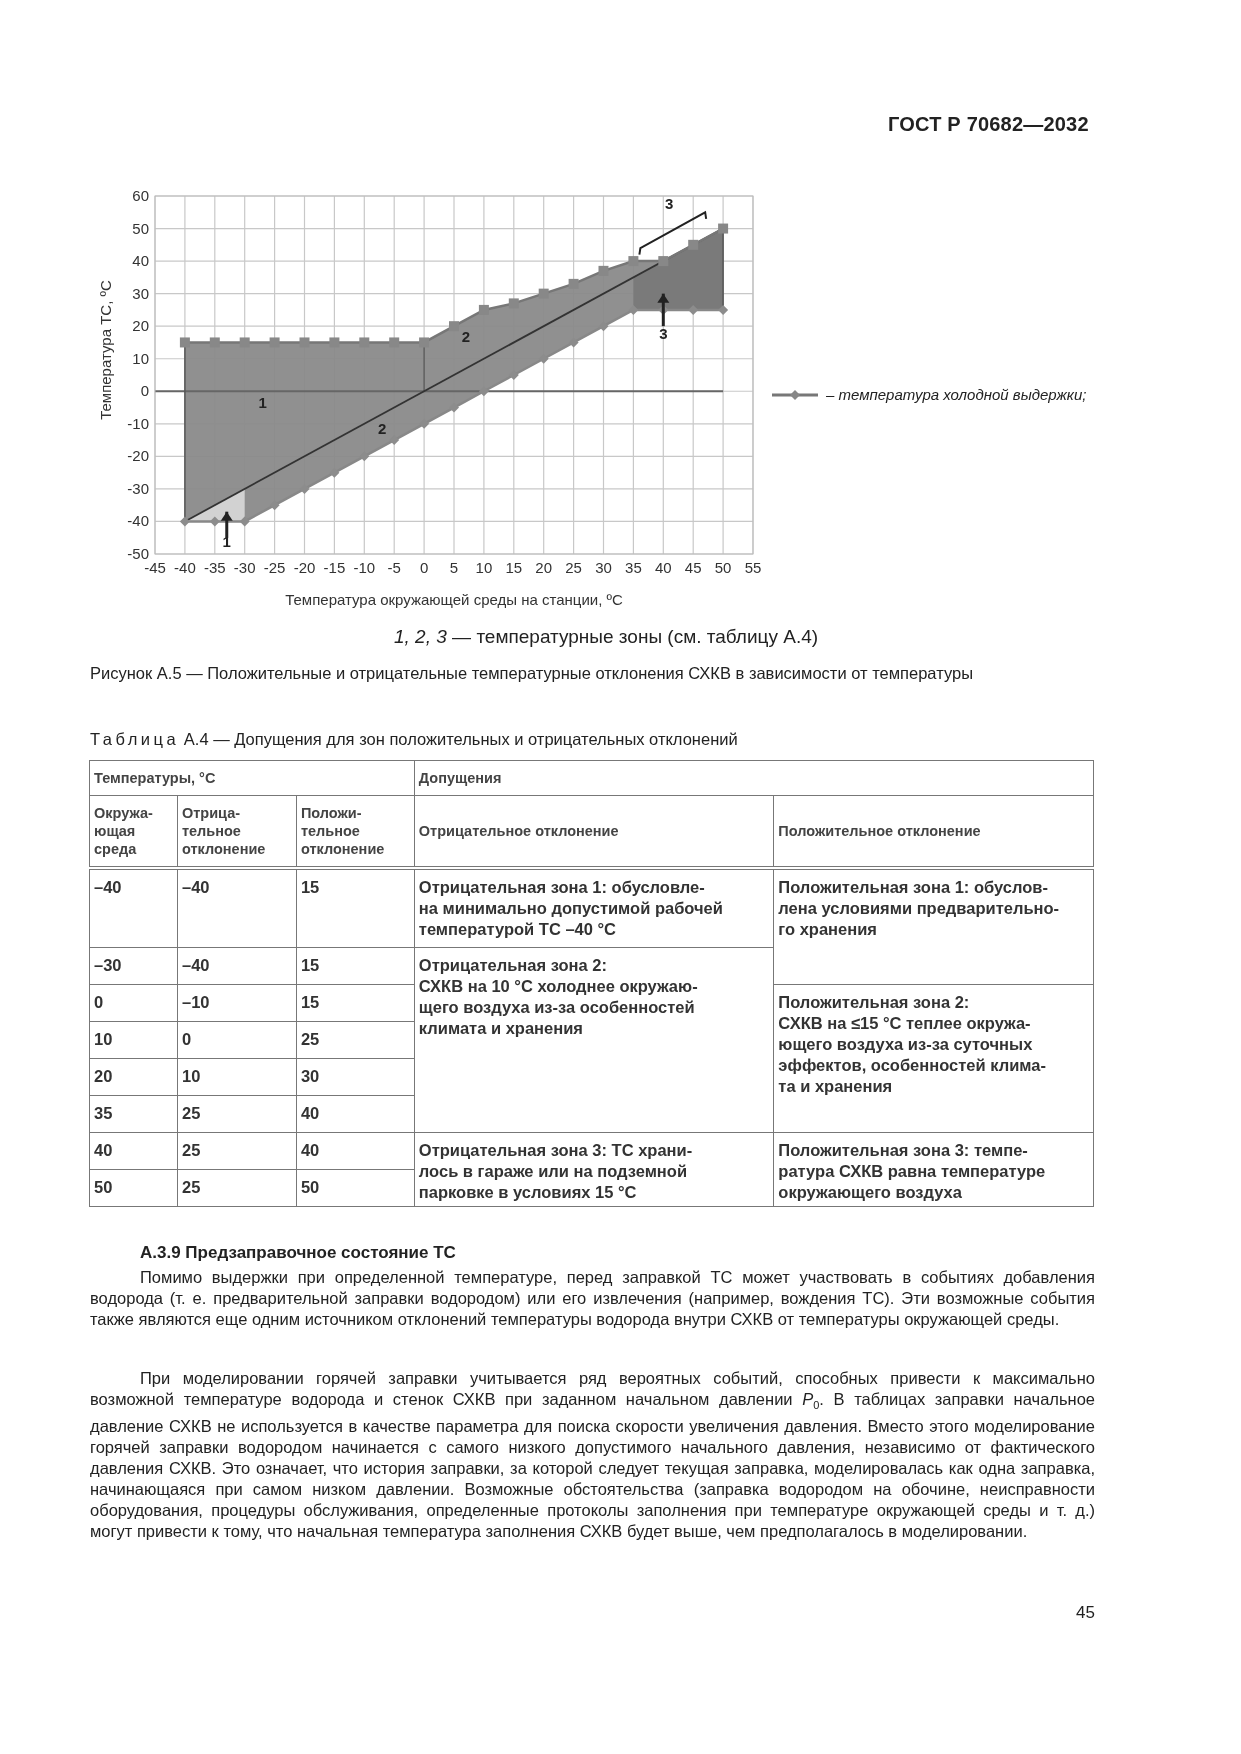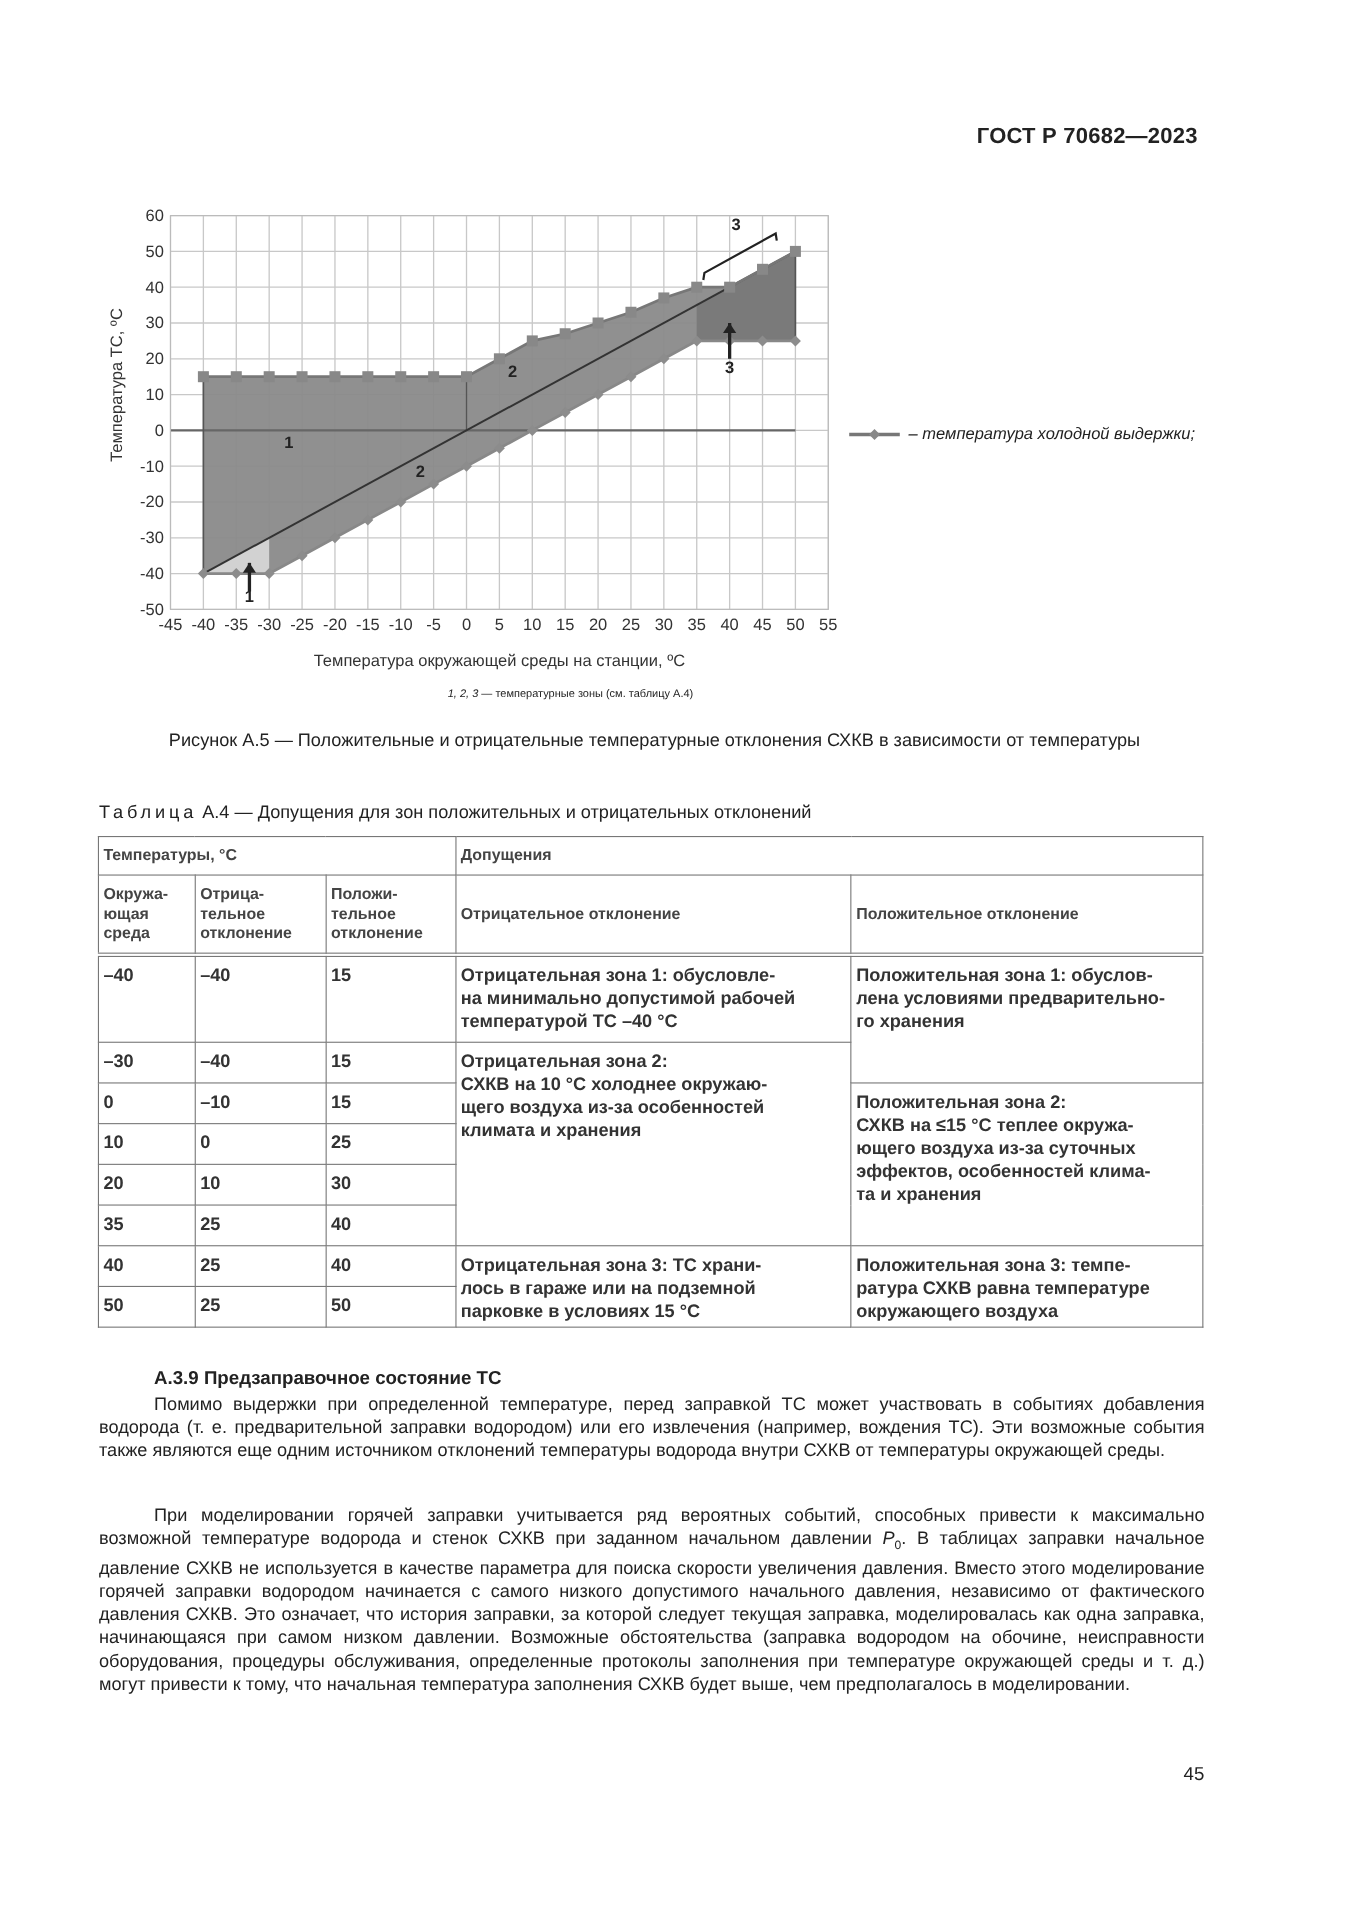--- a/index.html
+++ b/index.html
@@ -3,44 +3,44 @@
 <meta charset="utf-8">
 <style>
   html, body { margin:0; padding:0; }
   body { width:1241px; height:1754px; background:#fff; position:relative; font-family:"Liberation Sans", sans-serif; color:#222; overflow:hidden; }
   .abs { position:absolute; }
   .header-title { left:888px; top:113px; font-weight:bold; font-size:20px; letter-spacing:0.2px; }
   svg.chart { position:absolute; left:0; top:0; }
   .legend { left:770px; top:380px; font-size:15px; line-height:30px; }
   .legend-row { display:flex; align-items:center; height:30px;font-style:italic; }
   .legend-row svg { margin-right:6px; }
-  .zones-note { left:407px; top:626px; font-size:10px;text-align:center; }
+  .zones-note { left:394px; top:626px; font-size:19px;text-align:center; }
   .zones-note i { font-style:italic; }
-  .fig-caption { left:90px; top:662px; width:1010px; text-align:center; font-size:16.5px; line-height:23px; }
+  .fig-caption { left:90px; top:662px; width:1010px; text-align:left; font-size:16.5px; line-height:23px; }
   .table-caption { left:90px; top:730px; font-size:16.5px; }
   .table-caption .sp { letter-spacing:3.5px; }
   table.t { position:absolute; left:89px; top:760px; width:1005px; border-collapse:collapse; font-size:15px; color:#333; }
   table.t td, table.t th { border:1.5px solid #777; text-align:left; vertical-align:middle; font-weight:bold; padding:0 4px; }
   table.t th { font-size:14.5px; line-height:18px; color:#444; }
   table.t tr.h1 th { height:34px; }
   table.t tr.h2 th { height:70px; }
   table.t tr.h2 { border-bottom:4px double #777; }
   table.t td { font-size:16.5px; line-height:21px; vertical-align:top; padding-top:7px; }
   table.t td.num { height:29px; }
   .section { left:140px; top:1243px; font-weight:bold; font-size:17px; }
   .para { left:90px; width:1005px; font-size:16.5px; line-height:21px; text-align:justify; text-indent:50px; }
   .p1 { top:1267px; }
   .p2 { top:1368px; }
   .page-num { left:1076px; top:1603px; font-size:17px; }
   sub { font-size:11px; }
 </style>
 </head>
 <body>
 
-<div class="abs header-title">ГОСТ Р 70682—2023</div>
+<div class="abs header-title">ГОСТ Р 70682—2032</div>
 
 <svg class="chart" id="chart" width="1241" height="620" xmlns="http://www.w3.org/2000/svg">
     <line x1="155" y1="196" x2="155" y2="554" stroke="#c8c8c8" stroke-width="1.2"></line>
     <line x1="184.9" y1="196" x2="184.9" y2="554" stroke="#c8c8c8" stroke-width="1.2"></line>
     <line x1="214.8" y1="196" x2="214.8" y2="554" stroke="#c8c8c8" stroke-width="1.2"></line>
     <line x1="244.7" y1="196" x2="244.7" y2="554" stroke="#c8c8c8" stroke-width="1.2"></line>
     <line x1="274.6" y1="196" x2="274.6" y2="554" stroke="#c8c8c8" stroke-width="1.2"></line>
     <line x1="304.5" y1="196" x2="304.5" y2="554" stroke="#c8c8c8" stroke-width="1.2"></line>
     <line x1="334.4" y1="196" x2="334.4" y2="554" stroke="#c8c8c8" stroke-width="1.2"></line>
     <line x1="364.3" y1="196" x2="364.3" y2="554" stroke="#c8c8c8" stroke-width="1.2"></line>

